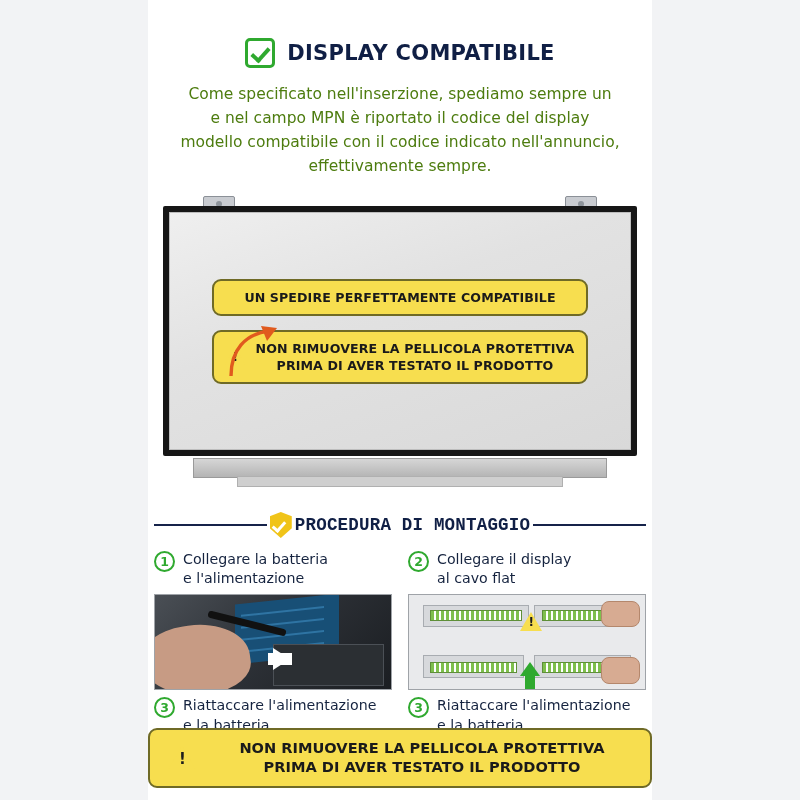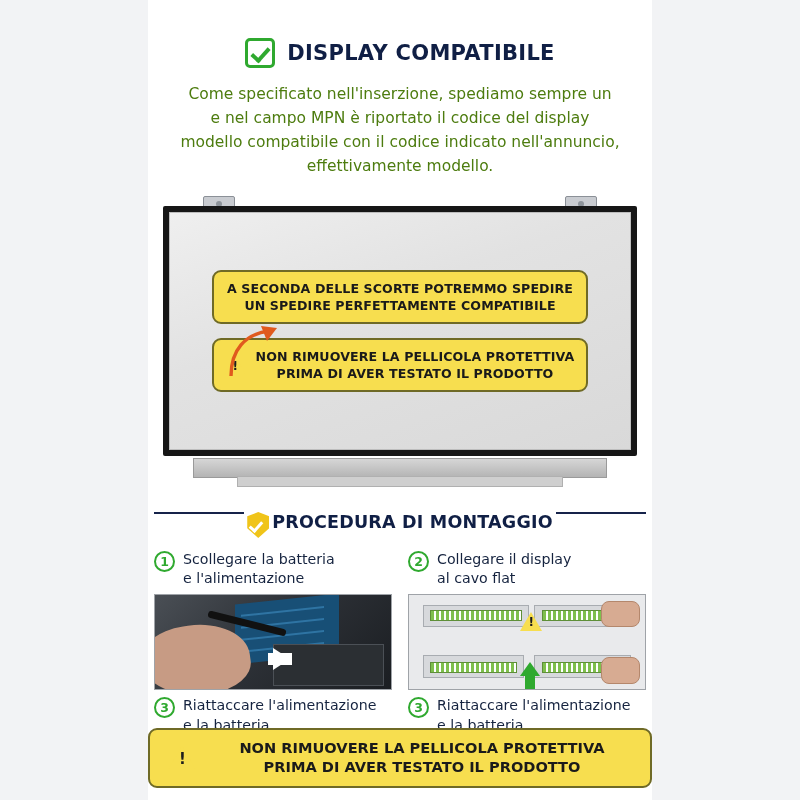--- a/index.html
+++ b/index.html
@@ -213,22 +213,24 @@
     position: absolute;
     left: 68px;
     top: 128px;
     width: 60px;
     height: 54px;
   }
 
   
   .proc-header {
     display: flex;
+    align-items: center;
     gap: 3px;
     margin: 16px 6px 0 6px;
+    font-family: Liberation Mono, monospace;
   }
   .proc-rule {
     flex: 1;
     height: 2px;
     background: #16234a;
   }
   .shield {
     width: 22px;
     height: 26px;
     background: #f0c419;
@@ -460,32 +462,31 @@
 
     <div class="header">
       <span class="check-box"></span>
       <span class="header-title">DISPLAY COMPATIBILE</span>
     </div>
 
     <div class="intro">
       <div>Come specificato nell'inserzione, spediamo sempre un</div>
       <div>e nel campo MPN è riportato il codice del display</div>
       <div>modello compatibile con il codice indicato nell'annuncio,</div>
-      <div>effettivamente modello.</div>
+      <div>effettivamente sempre.</div>
     </div>
 
     <div class="panel-wrap">
       <div class="panel-tab l"></div>
       <div class="panel-tab r"></div>
 
       <div class="panel-frame">
         <div class="panel-screen">
 
           <div class="notice">
-            <div>A SECONDA DELLE SCORTE POTREMMO SPEDIRE</div>
             <div>UN SPEDIRE PERFETTAMENTE COMPATIBILE</div>
           </div>
 
           <div class="notice with-icon">
             <span class="warn-tri"></span>
             <span class="notice-text">
               <span>NON RIMUOVERE LA PELLICOLA PROTETTIVA</span><br>
               <span>PRIMA DI AVER TESTATO IL PRODOTTO</span>
             </span>
           </div>
@@ -506,21 +507,21 @@
       <span class="shield"></span>
       <span class="proc-title">PROCEDURA DI MONTAGGIO</span>
       <span class="proc-rule"></span>
     </div>
 
     <div class="steps-grid">
 
       <div class="step-line">
         <span class="step-num">1</span>
         <span class="step-text">
-          <span>Scollegare la batteria</span><br>
+          <span>Collegare la batteria</span><br>
           <span>e l'alimentazione</span>
         </span>
       </div>
 
       <div class="step-line">
         <span class="step-num">2</span>
         <span class="step-text">
           <span>Collegare il display</span><br>
           <span>al cavo flat</span>
         </span>

